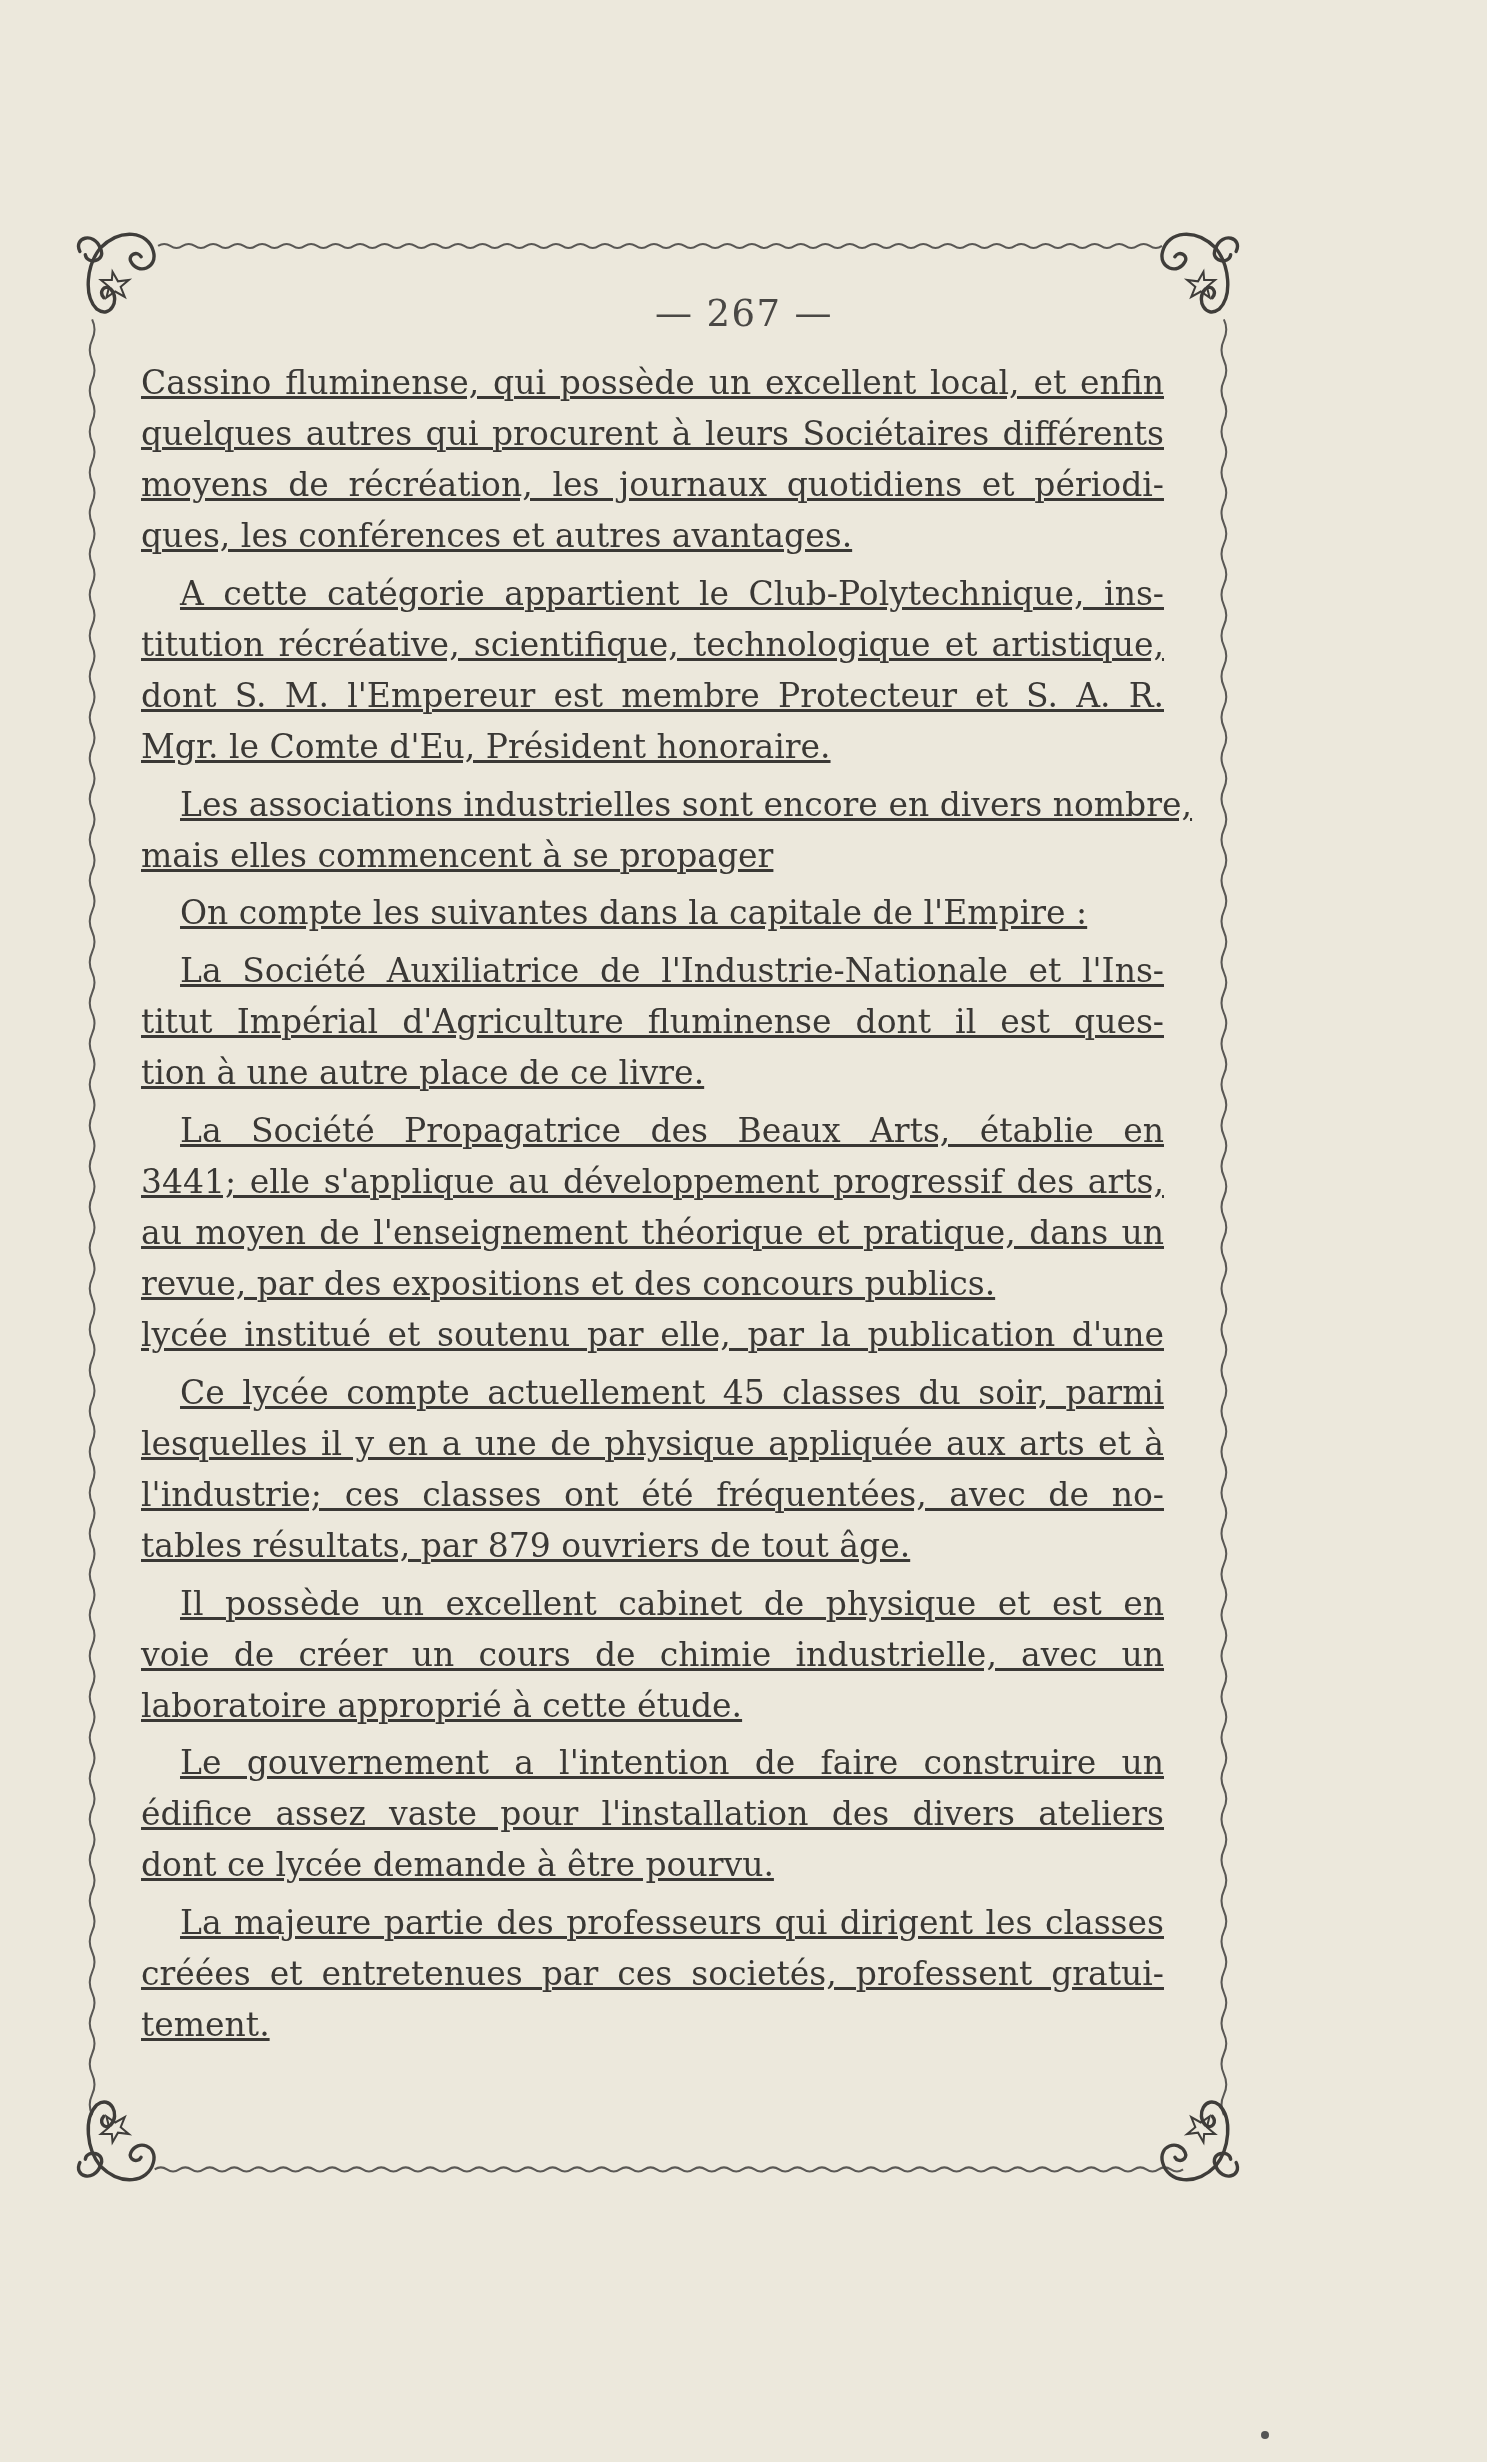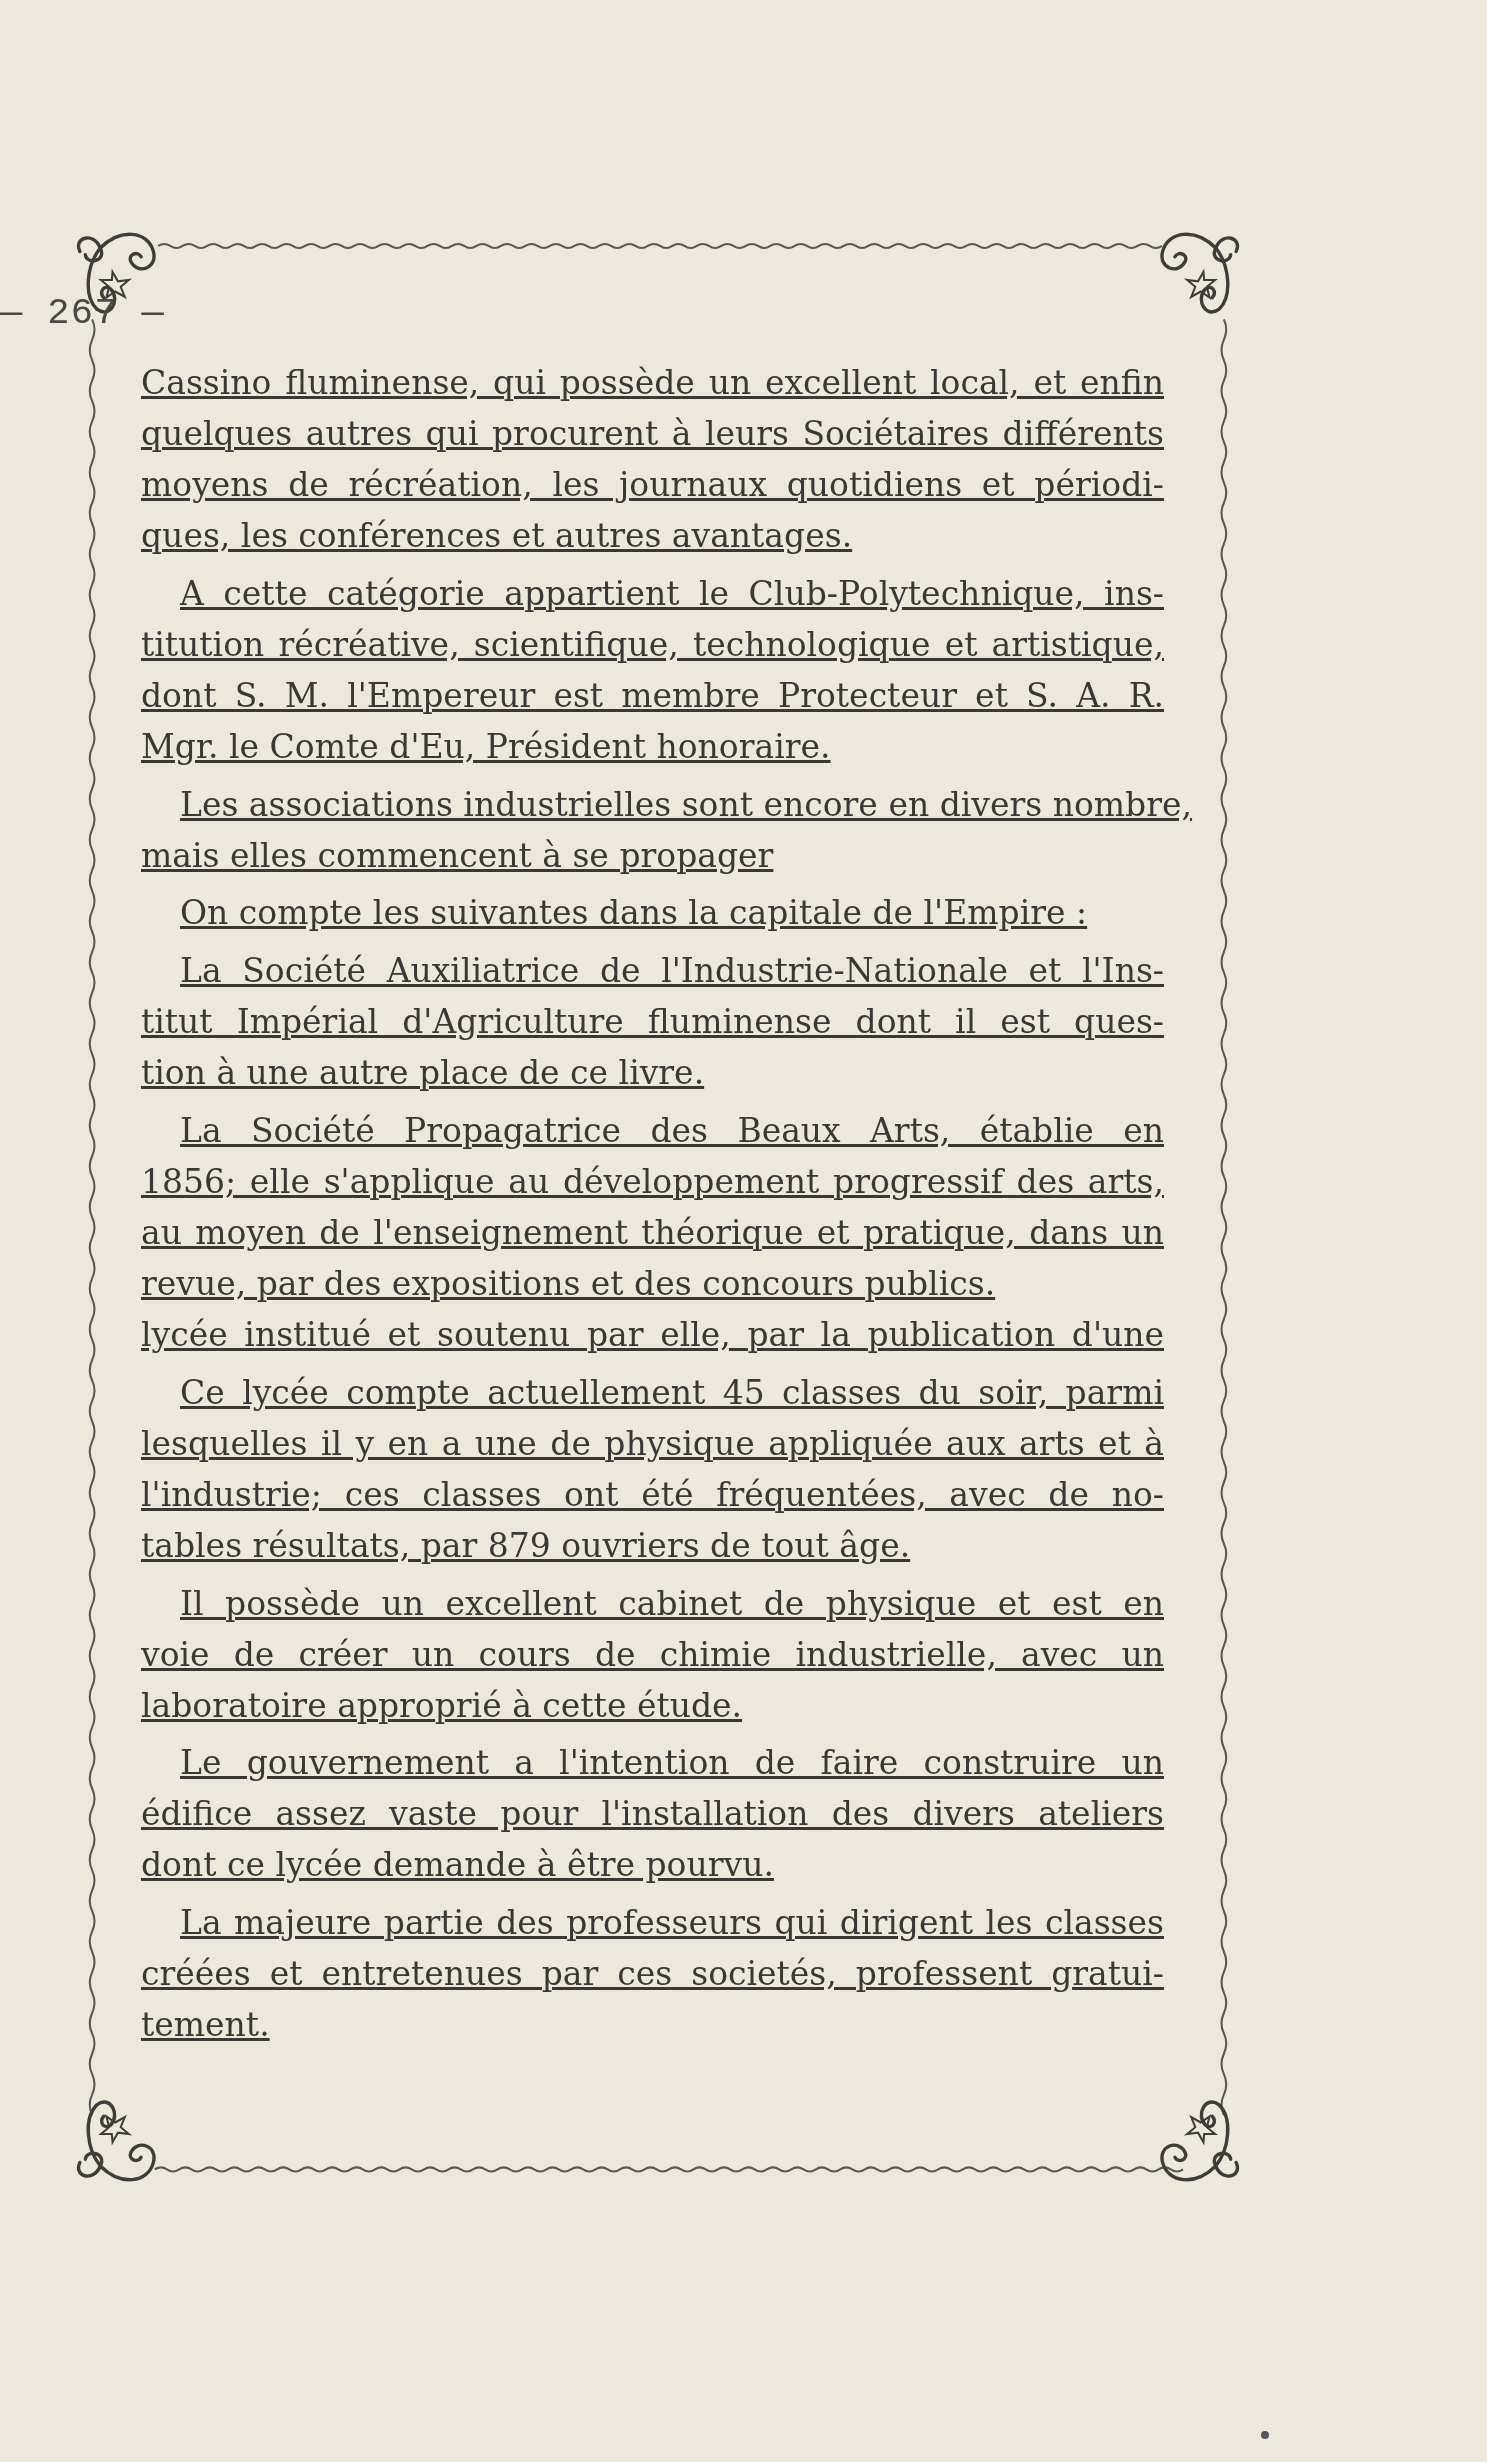--- a/index.html
+++ b/index.html
@@ -13,24 +13,24 @@
   }
   .frame {
     position: absolute;
     left: 73px; top: 231px;
     width: 1170px; height: 1952px;
   }
   .border-svg { position: absolute; left: 0; top: 0; width: 1170px; height: 1952px; }
   .page-number {
     position: absolute;
     left: 0; right: 0; top: 292px;
+    text-align: center;
     font-size: 37px;
     letter-spacing: 1.4px;
     color: #4a4845;
-    font-family: Liberation Mono, monospace;
   }
   .text-block {
     position: absolute;
     left: 141px; top: 357px;
     width: 1023px;
     font-size: 33px;
     line-height: 51px;
     text-align: justify;
   }
   .para { margin: 0 0 6.8px 0; text-decoration: underline; }
@@ -104,21 +104,21 @@
     <div class="para">
       <span class="line last indent">On compte les suivantes dans la capitale de l'Empire :</span>
     </div>
     <div class="para">
       <span class="line indent">La Société Auxiliatrice de l'Industrie-Nationale et l'Ins-</span>
       <span class="line">titut Impérial d'Agriculture fluminense dont il est ques-</span>
       <span class="line last">tion à une autre place de ce livre.</span>
     </div>
     <div class="para">
       <span class="line indent">La Société Propagatrice des Beaux Arts, établie en</span>
-      <span class="line">1856; elle s'applique au développement progressif des arts,</span>
+      <span class="line">3441; elle s'applique au développement progressif des arts,</span>
       <span class="line">au moyen de l'enseignement théorique et pratique, dans un</span>
       <span class="line last">revue, par des expositions et des concours publics.</span>
       <span class="line">lycée institué et soutenu par elle, par la publication d'une</span>
     </div>
     <div class="para">
       <span class="line indent">Ce lycée compte actuellement 45 classes du soir, parmi</span>
       <span class="line">lesquelles il y en a une de physique appliquée aux arts et à</span>
       <span class="line">l'industrie; ces classes ont été fréquentées, avec de no-</span>
       <span class="line last">tables résultats, par 879 ouvriers de tout âge.</span>
     </div>

